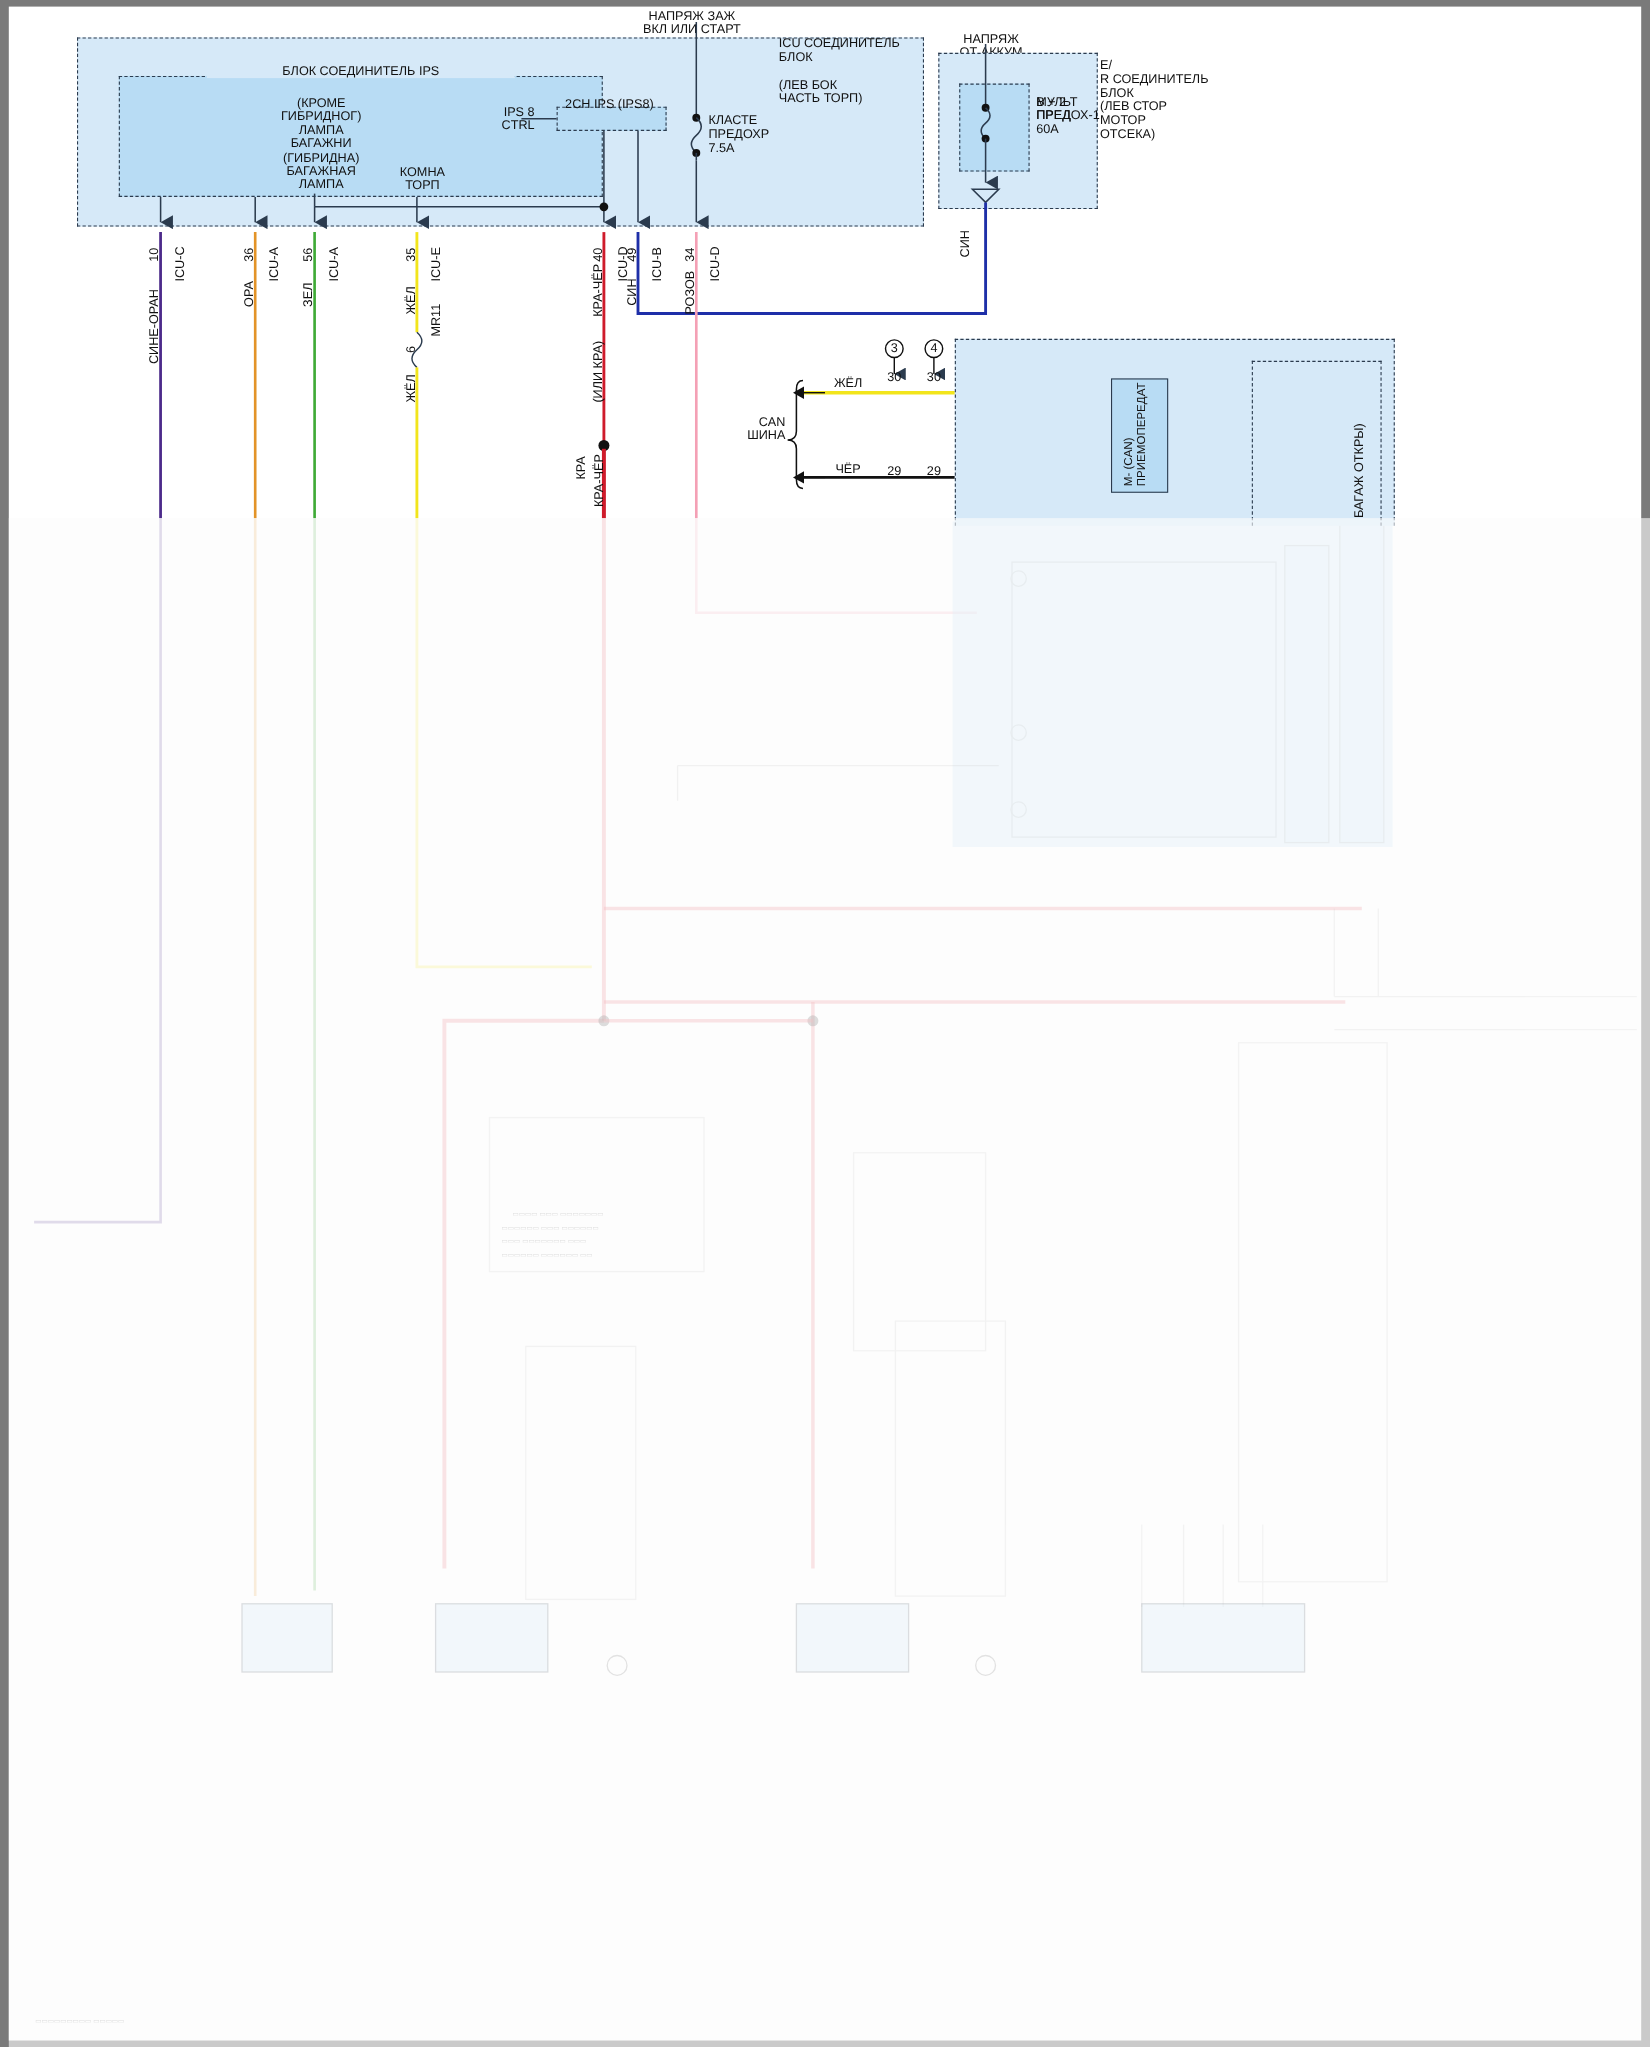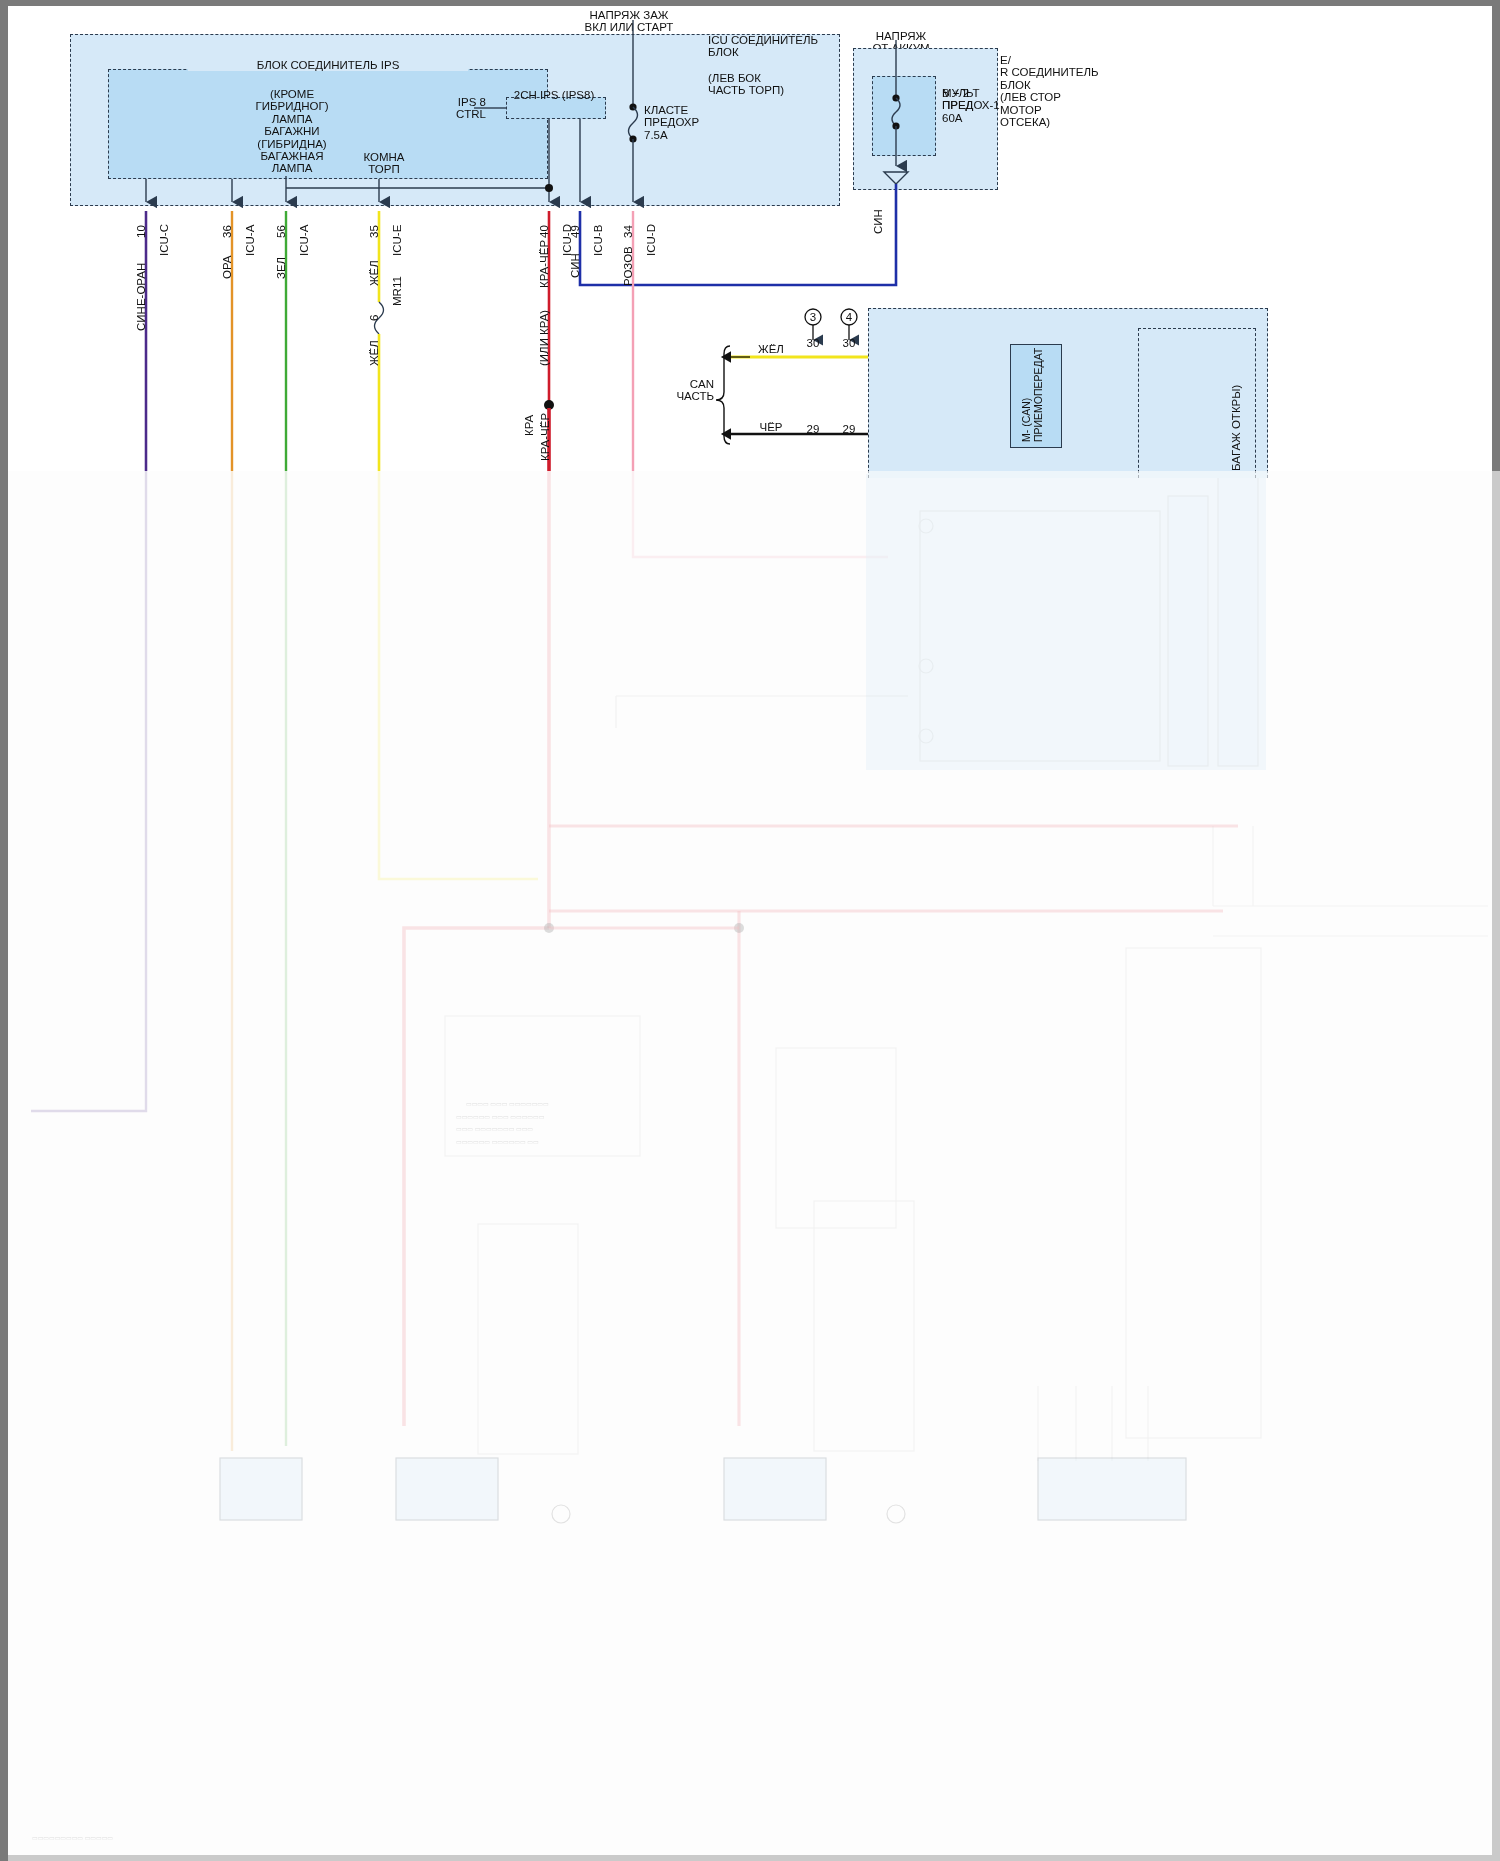--- a/index.html
+++ b/index.html
@@ -265,21 +265,21 @@
     <div class="vert" style="left:584px;top:250px;">ICU-B</div>
     <div class="vert" style="left:561px;top:272px;">СИН</div>
 
     <div class="vert" style="left:614px;top:232px;">34</div>
     <div class="vert" style="left:637px;top:250px;">ICU-D</div>
     <div class="vert" style="left:614px;top:280px;">РОЗОВ</div>
 
     <div class="vert" style="left:864px;top:228px;">СИН</div>
 
     <div class="lbl r" style="left:618px;top:372px;width:88px;">CAN
-ЧАСТЬ</div>
+ШИНА</div>
     <div class="lbl c" style="left:740px;top:337px;width:46px;">ЖЁЛ</div>
     <div class="lbl c" style="left:740px;top:415px;width:46px;">ЧЁР</div>
     <div class="lbl c" style="left:791px;top:331px;width:28px;">30</div>
     <div class="lbl c" style="left:827px;top:331px;width:28px;">30</div>
     <div class="lbl c" style="left:791px;top:417px;width:28px;">29</div>
     <div class="lbl c" style="left:827px;top:417px;width:28px;">29</div>
     <div class="lbl c" style="left:791px;top:305px;width:28px;">3</div>
     <div class="lbl c" style="left:827px;top:305px;width:28px;">4</div>
     <div class="lbl" style="left:872px;top:334px;width:50px;">ДАЛ</div>
     <div class="lbl" style="left:872px;top:412px;width:50px;">БЛИЖ</div>

